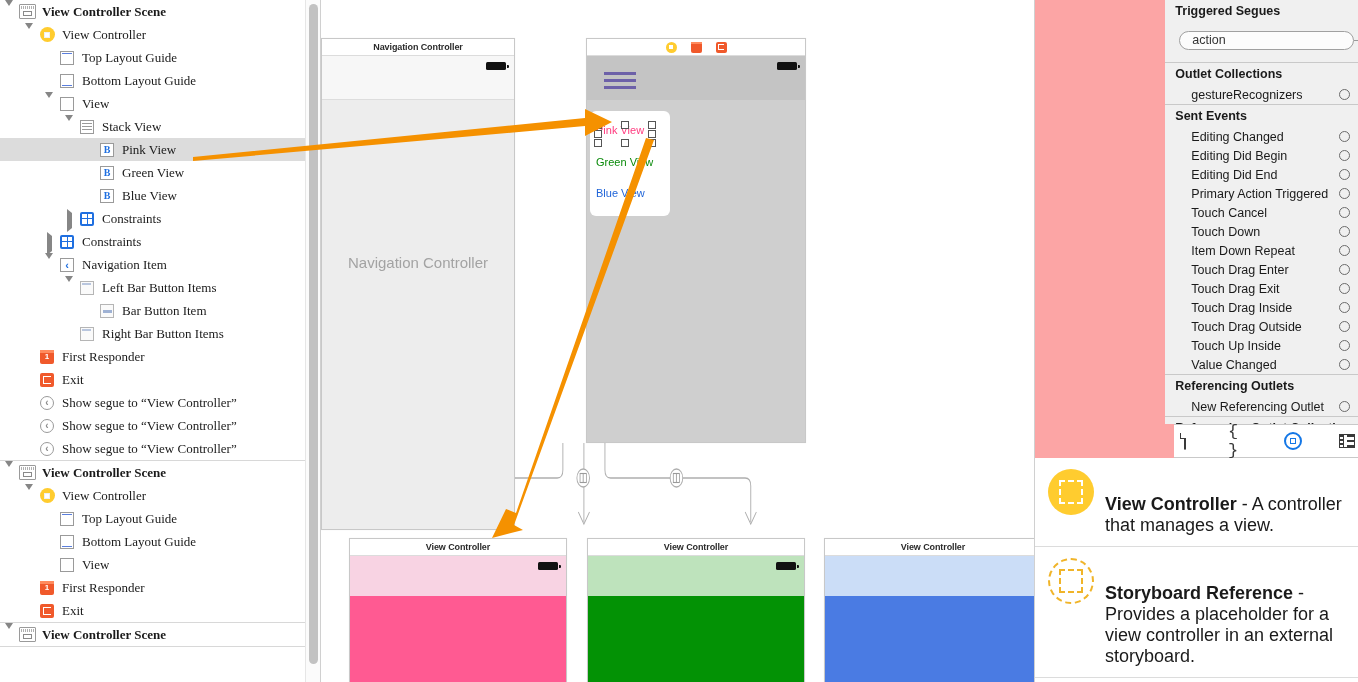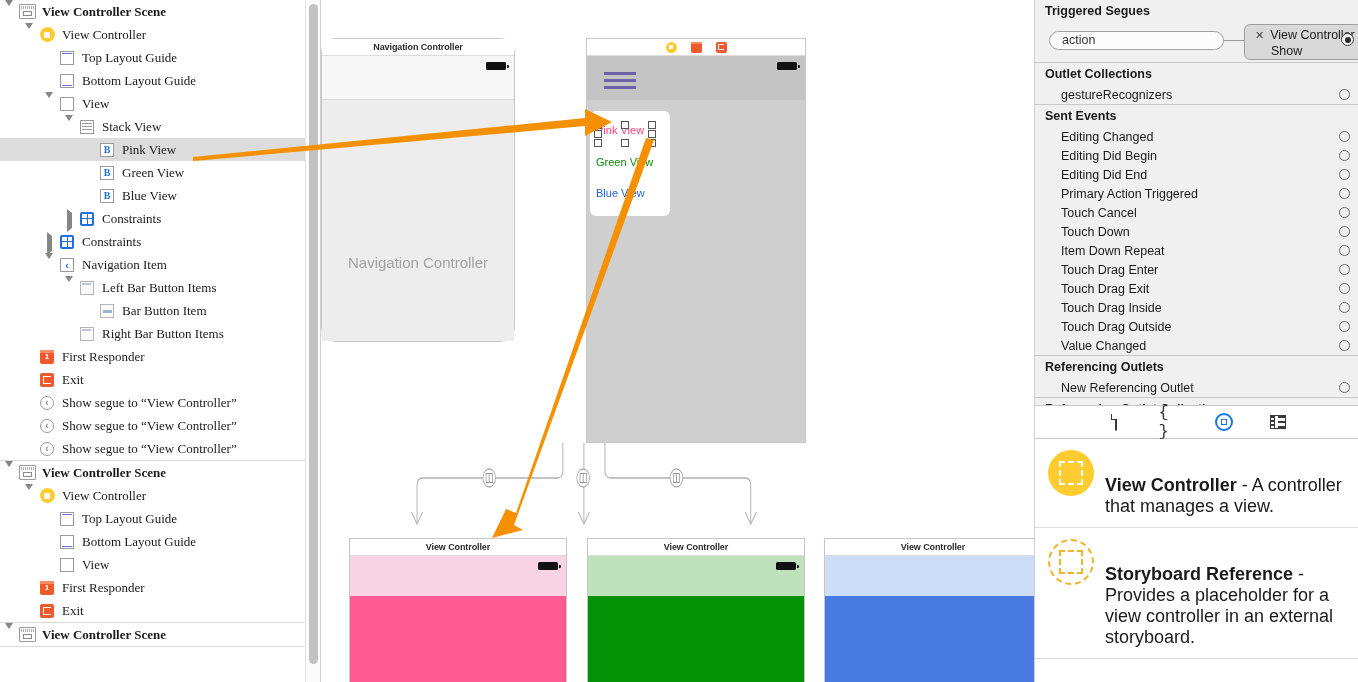--- a/index.html
+++ b/index.html
@@ -134,21 +134,21 @@
   .vc-title { height: 17px; font-size: 9px; font-weight: bold; text-align: center;
               line-height: 17px; background:#fff; border-bottom:1px solid #dcdcdc;
               color:#2b2b2b; letter-spacing:-0.1px; }
   .vc-body { position: absolute; left:0; right:0; top:17px; bottom:0; }
   .batt { position:absolute; right:8px; top:6px; width:20px; height:8px;
           background:#111; border-radius:1.5px; }
   .batt:after { content:""; position:absolute; right:-3px; top:2.5px; width:2px;
                 height:3px; background:#111; border-radius:0 1px 1px 0; }
 
   
-  #nav-scene { left: 0px; top: 38px; width: 194px; height: 304px; border-radius: 15px; }
+  #nav-scene { left: 0px; top: 38px; width: 194px; height: 492px; }
   #nav-scene .vc-body { background: #ededed; }
   #nav-scene .nav-top { position:absolute; left:0; right:0; top:0; height:44px;
                         background:#f7f7f7; border-bottom:1px solid #ddd; }
   #nav-label { position:absolute; left:0; right:0; top:198px; text-align:center;
                font-size:15px; color:#a3a3a3; }
 
   
   #main-scene { left: 265px; top: 38px; width: 220px; height: 405px; }
   #main-scene .vc-title { display:flex; align-items:center; justify-content:center;
                           gap: 14px; }
@@ -192,21 +192,21 @@
   
   #arrows { position:absolute; left:0; top:0; width:1358px; height:682px;
             pointer-events:none; z-index: 40; }
 
   
   #inspector {
     position: relative;
     width: 323px; height: 682px; flex: 0 0 323px;
     background: #fca5a5;
     overflow: hidden;
-    display: flex; flex-direction: column;
+    display: flex; flex-direction: column; align-items: flex-end;
   }
   .insp-scroll { flex: 0 0 auto; }
   .sect-head { font-weight: bold; font-size: 12.5px; padding: 4px 0 4px 10px;
                background: #f0f0f0; }
   .conn-row { display:flex; align-items:center; height: 19px; padding-left: 26px;
               font-size: 12.5px; position: relative; background:#f0f0f0; }
   .conn-row .well {
     position:absolute; right: 8px; top: 4px; width: 11px; height: 11px;
     border-radius:50%; border: 1.2px solid #6b6b6b; background: #f0f0f0;
   }
@@ -713,20 +713,24 @@
         </div>
         <div class="conn-row">
           <span>Touch Drag Inside</span>
           <span class="well"></span>
         </div>
         <div class="conn-row">
           <span>Touch Drag Outside</span>
           <span class="well"></span>
         </div>
         <div class="conn-row">
+          <span>Touch Up Inside</span>
+          <span class="well"></span>
+        </div>
+        <div class="conn-row">
           <span>Value Changed</span>
           <span class="well"></span>
         </div>
         <div class="divider"></div>
         <div class="sect-head">Referencing Outlets</div>
         <div class="conn-row">
           <span>New Referencing Outlet</span>
           <span class="well"></span>
         </div>
         <div class="divider"></div>

